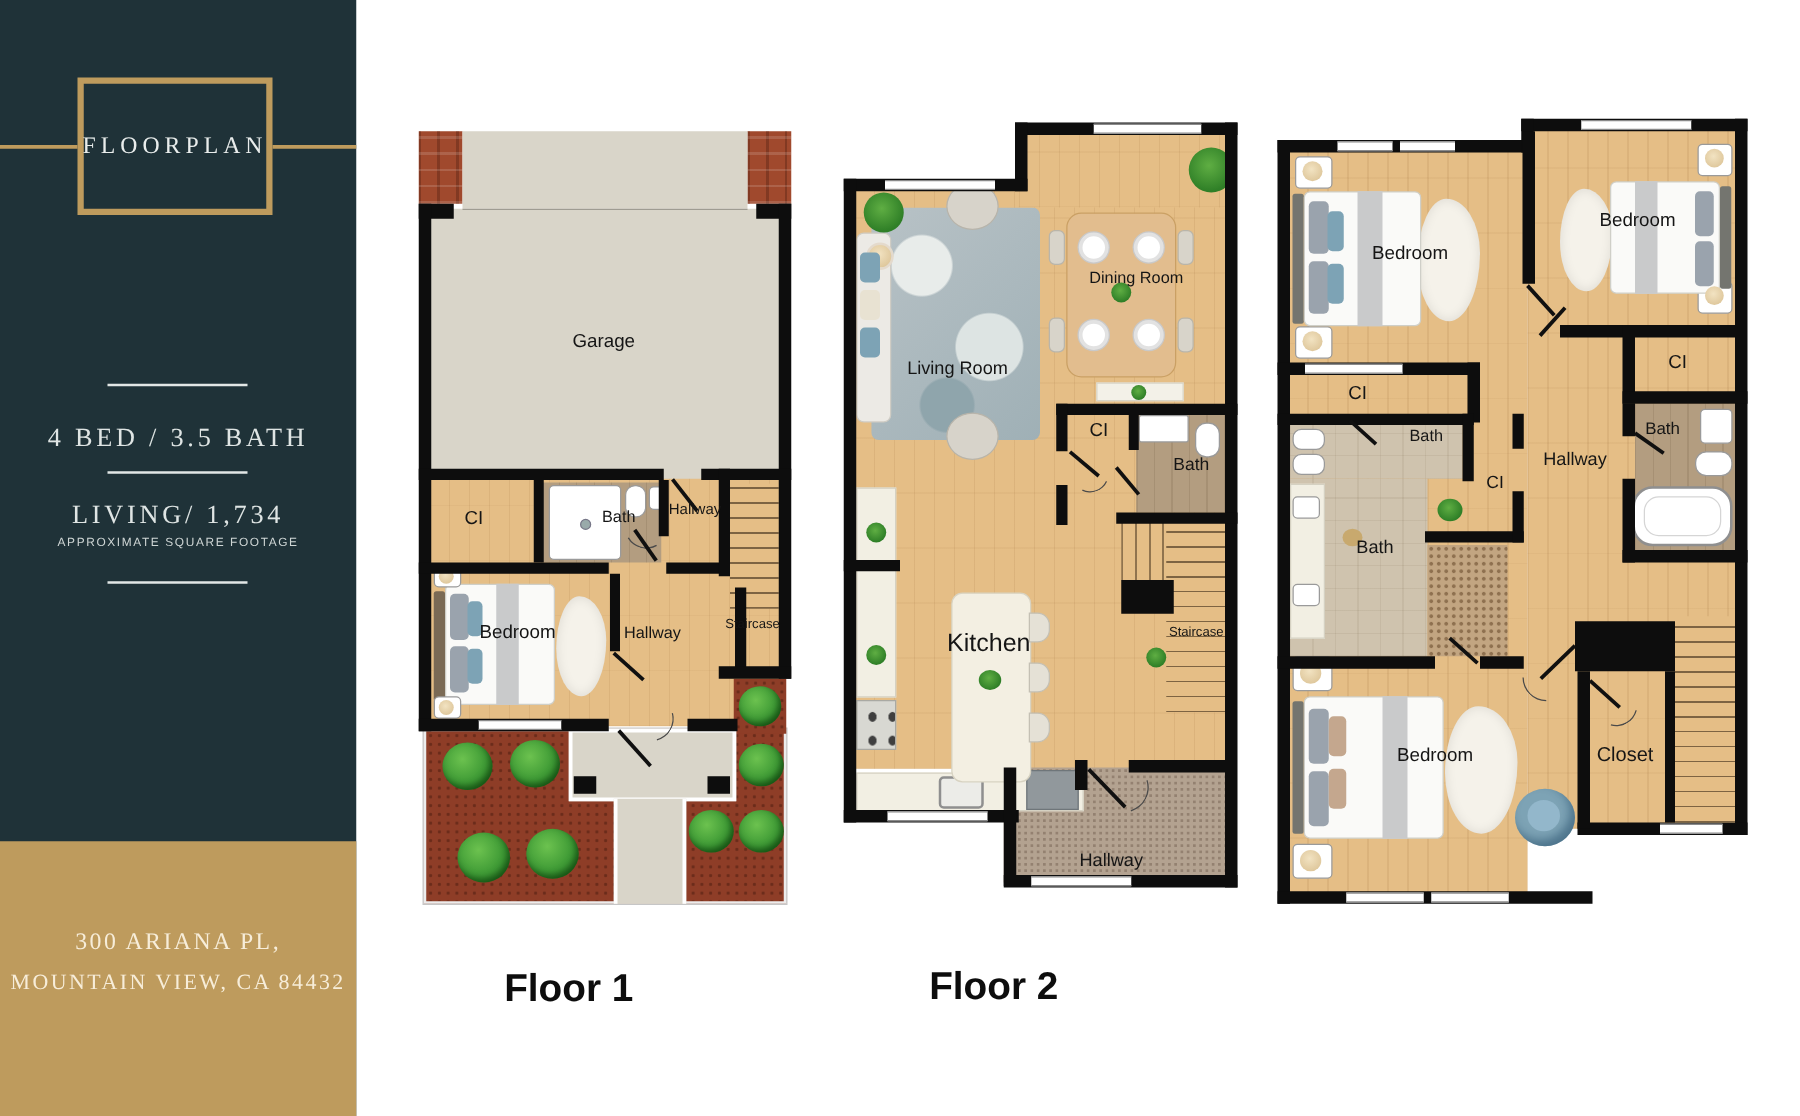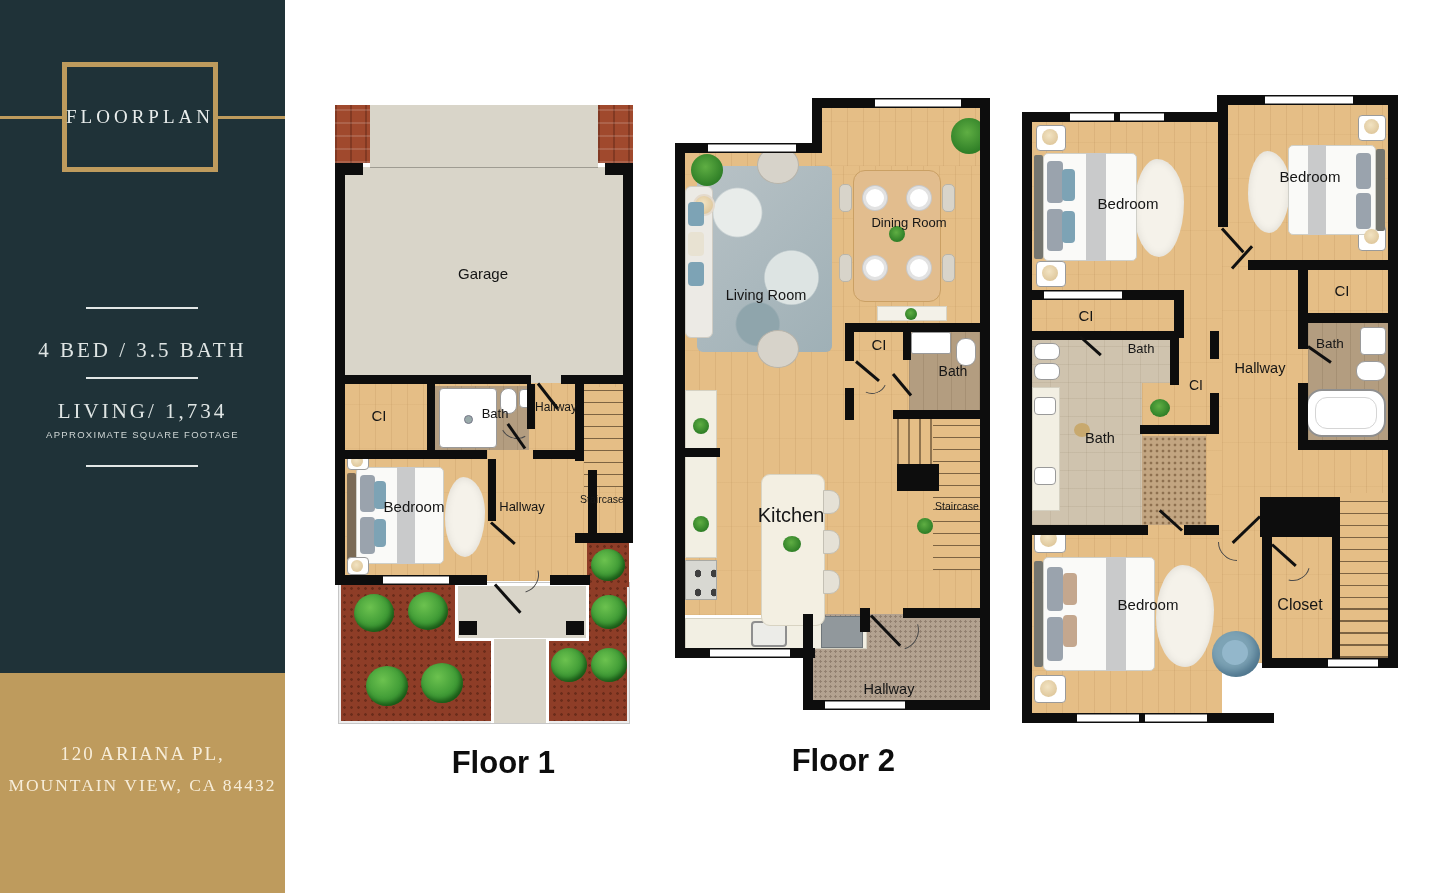--- a/index.html
+++ b/index.html
@@ -20,21 +20,21 @@
   #logo-frame span{font-family:"Liberation Serif",serif;font-size:19px;letter-spacing:4px;color:#E9EDEC;}
   .rule{position:absolute;left:86px;width:112px;height:2px;background:#E2E7E6;}
   .spec{position:absolute;left:0;width:285px;text-align:center;color:#DFE5E4;
     font-family:"Liberation Serif",serif;letter-spacing:3px;}
   .note{position:absolute;left:0;width:285px;text-align:center;color:#CFD6D5;
     font-size:9.5px;letter-spacing:1.3px;}
   .addr{position:absolute;left:0;width:285px;text-align:center;color:#F7EDD9;
     font-family:"Liberation Serif",serif;letter-spacing:2px;}
   
   .floor{position:absolute;}
-  .ftitle{position:absolute;font-weight:bold;font-size:31px;color:#0D0D0D;text-align:right;}
+  .ftitle{position:absolute;font-weight:bold;font-size:31px;color:#0D0D0D;text-align:center;margin-top:28px;}
   .wall{position:absolute;background:var(--c-wall);z-index:22;}
   .win{position:absolute;height:8px;background:#fff;border-top:1px solid #8a8a8a;border-bottom:1px solid #8a8a8a;z-index:23;}
   .leaf{position:absolute;height:3px;background:#101010;transform-origin:0 50%;z-index:30;display:block;}
   .arc{position:absolute;border:1px solid #4a4a4a;border-left-color:transparent;border-right-color:transparent;
     border-bottom-color:transparent;border-radius:50%;z-index:29;display:block;}
   .lbl{position:absolute;transform:translate(-50%,-50%);font-size:14px;color:#151515;white-space:nowrap;z-index:40;}
   .wood{background-color:var(--c-wood);background-image:
     repeating-linear-gradient(90deg,rgba(130,80,30,.10) 0 1px,transparent 1px 16px),
     repeating-linear-gradient(0deg,rgba(130,80,30,.05) 0 1px,transparent 1px 44px);}
   .concrete{background:var(--c-concrete);}
@@ -78,21 +78,21 @@
   <div id="logo-frame">
     <span>FLOORPLAN</span>
   </div>
   <div class="rule" style="top:307px"></div>
   <div class="spec" style="top:338px;font-size:21px">4  BED  /  3.5  BATH</div>
   <div class="rule" style="top:377px"></div>
   <div class="spec" style="top:399px;font-size:21px">LIVING/  1,734</div>
   <div class="note" style="top:429px">APPROXIMATE SQUARE FOOTAGE</div>
   <div class="rule" style="top:465px"></div>
   <div id="gold-band">
-    <div class="addr" style="top:70px;font-size:19px">120 ARIANA PL,</div>
+    <div class="addr" style="top:70px;font-size:19px">300 ARIANA PL,</div>
     <div class="addr" style="top:102px;font-size:17.5px">MOUNTAIN VIEW, CA 84432</div>
   </div>
 </aside>
 
 <section class="floor" style="left:335px;top:105px;width:298px;height:690px">
 
   <div class="abs brick" style="left:0;top:0;width:35px;height:58px"></div>
   <div class="abs brick" style="left:263px;top:0;width:35px;height:58px"></div>
   <div class="abs concrete" style="left:35px;top:0;width:228px;height:62px"></div>
   <div class="abs" style="left:35px;top:62px;width:228px;height:1px;background:#9f9c92;z-index:24"></div>

